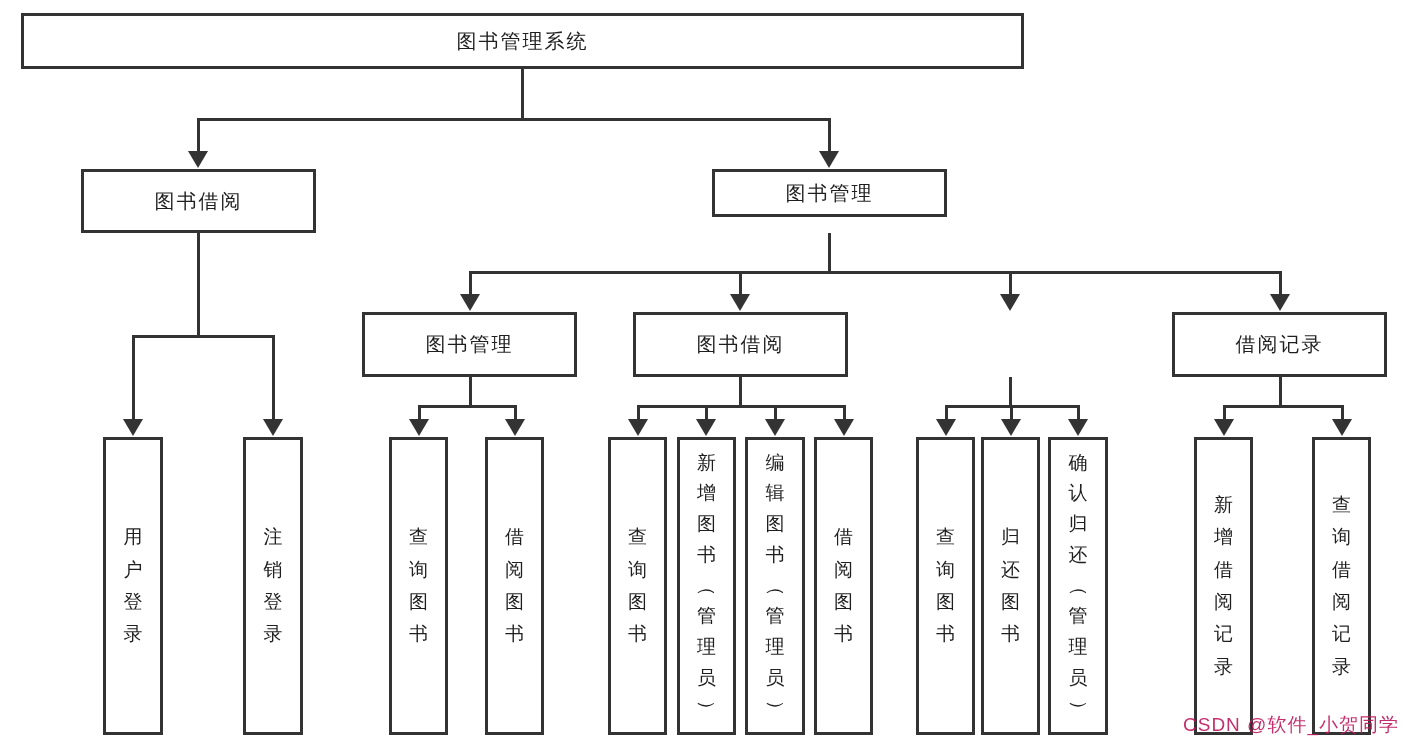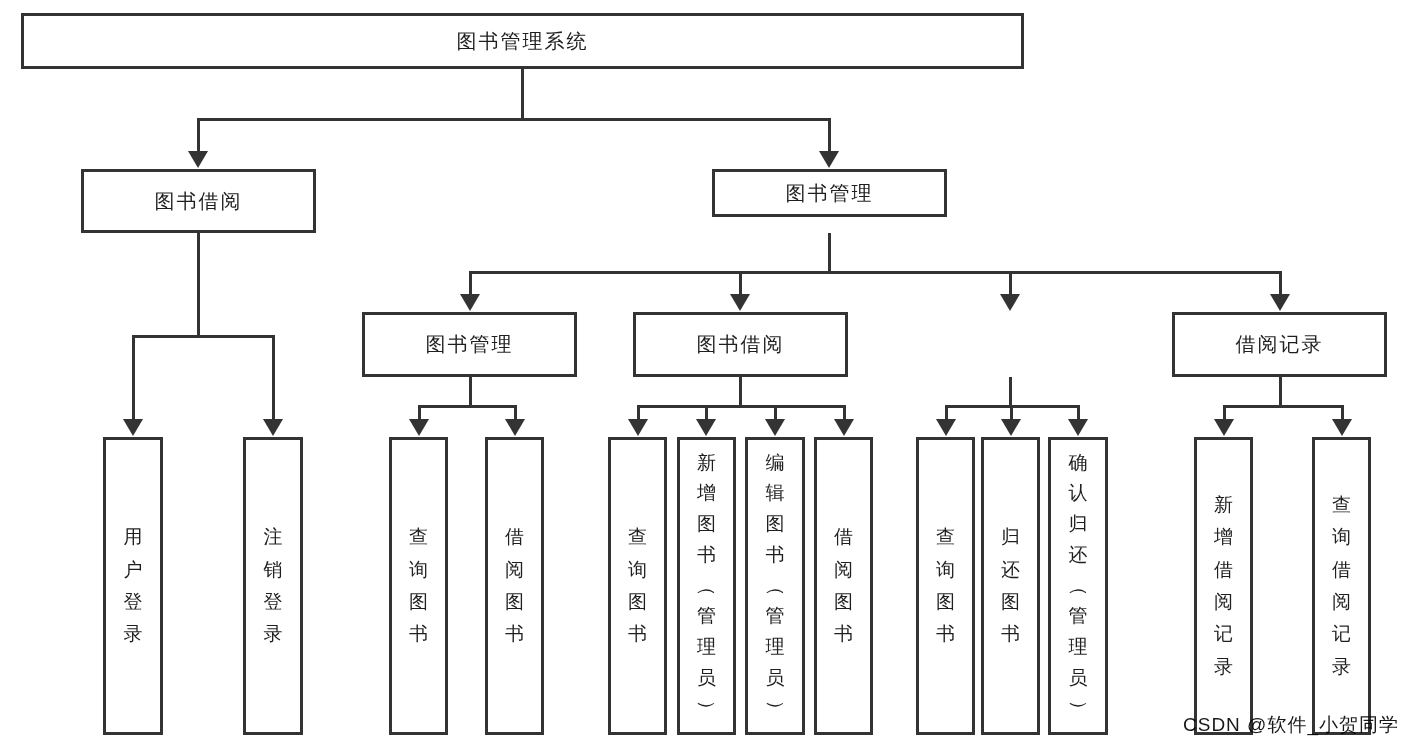--- a/index.html
+++ b/index.html
@@ -26,21 +26,21 @@
 
   .line { position:absolute; background:#333333; }
   .arrow {
     position:absolute; width:0; height:0;
     border-left:10px solid transparent;
     border-right:10px solid transparent;
     border-top:17px solid #333333;
   }
   .watermark {
     position:absolute; left:1183px; top:712px;
-    font-size:19px; color:#000000; letter-spacing:1px;
+    font-size:19px; color:#be185d; letter-spacing:1px;
     white-space:nowrap; z-index:5; opacity:0.9;
   }
 </style>
 </head>
 <body>
 
 <div id="canvas">
 
   <div class="line" style="left:520.5px; top:68px; width:3px; height:50px;"></div>
   <div class="line" style="left:196.5px; top:118px; width:634px; height:3px;"></div>

